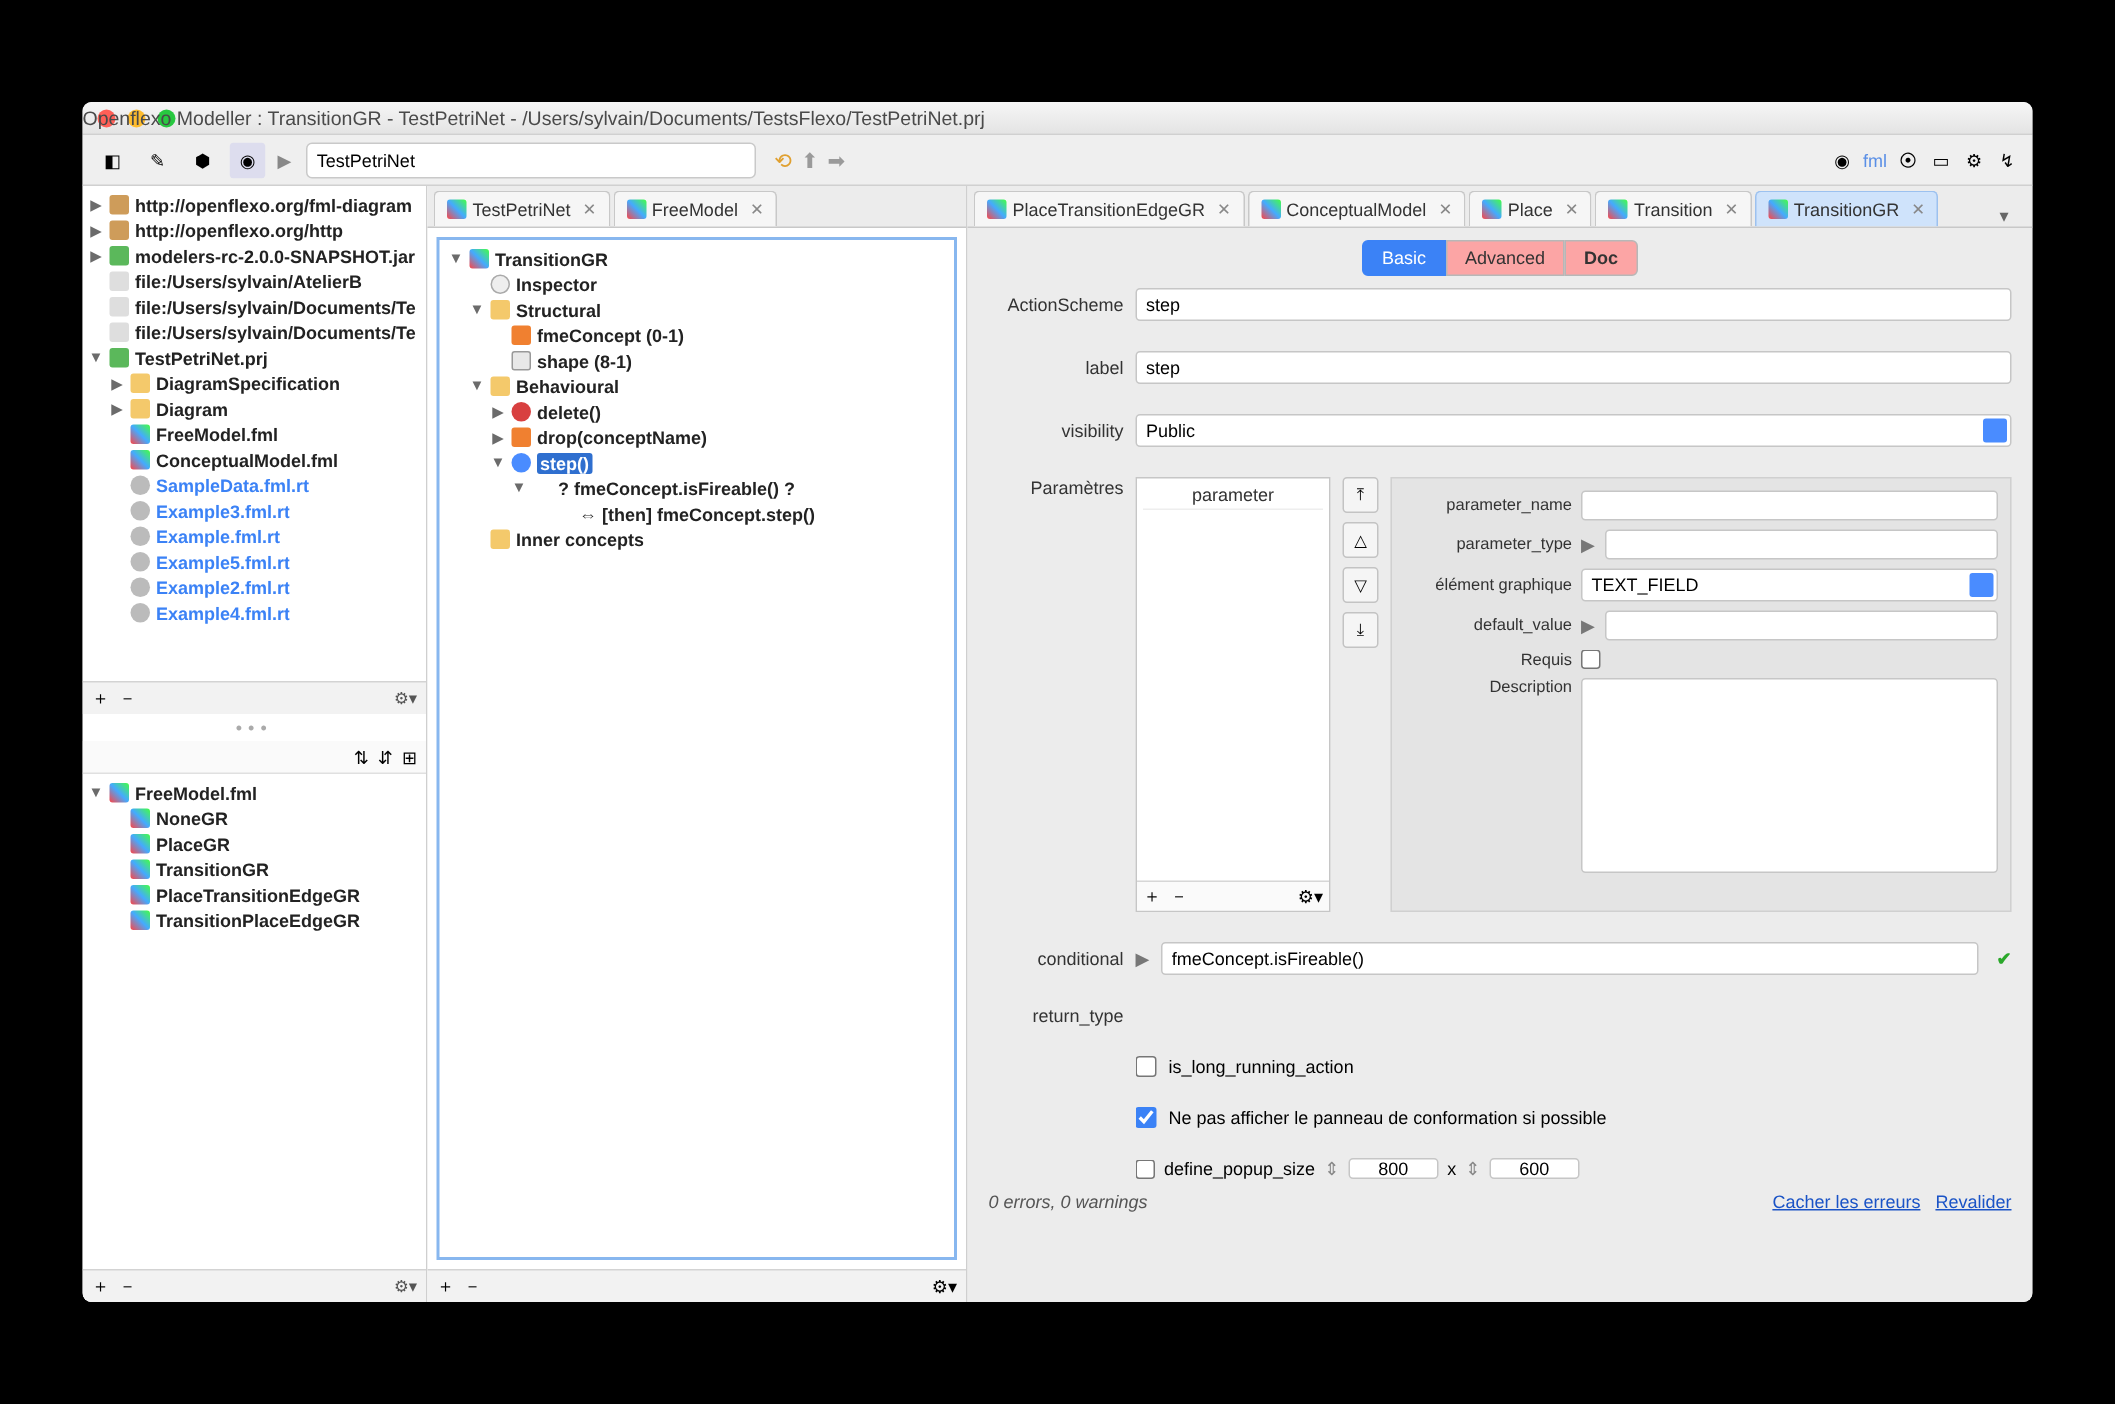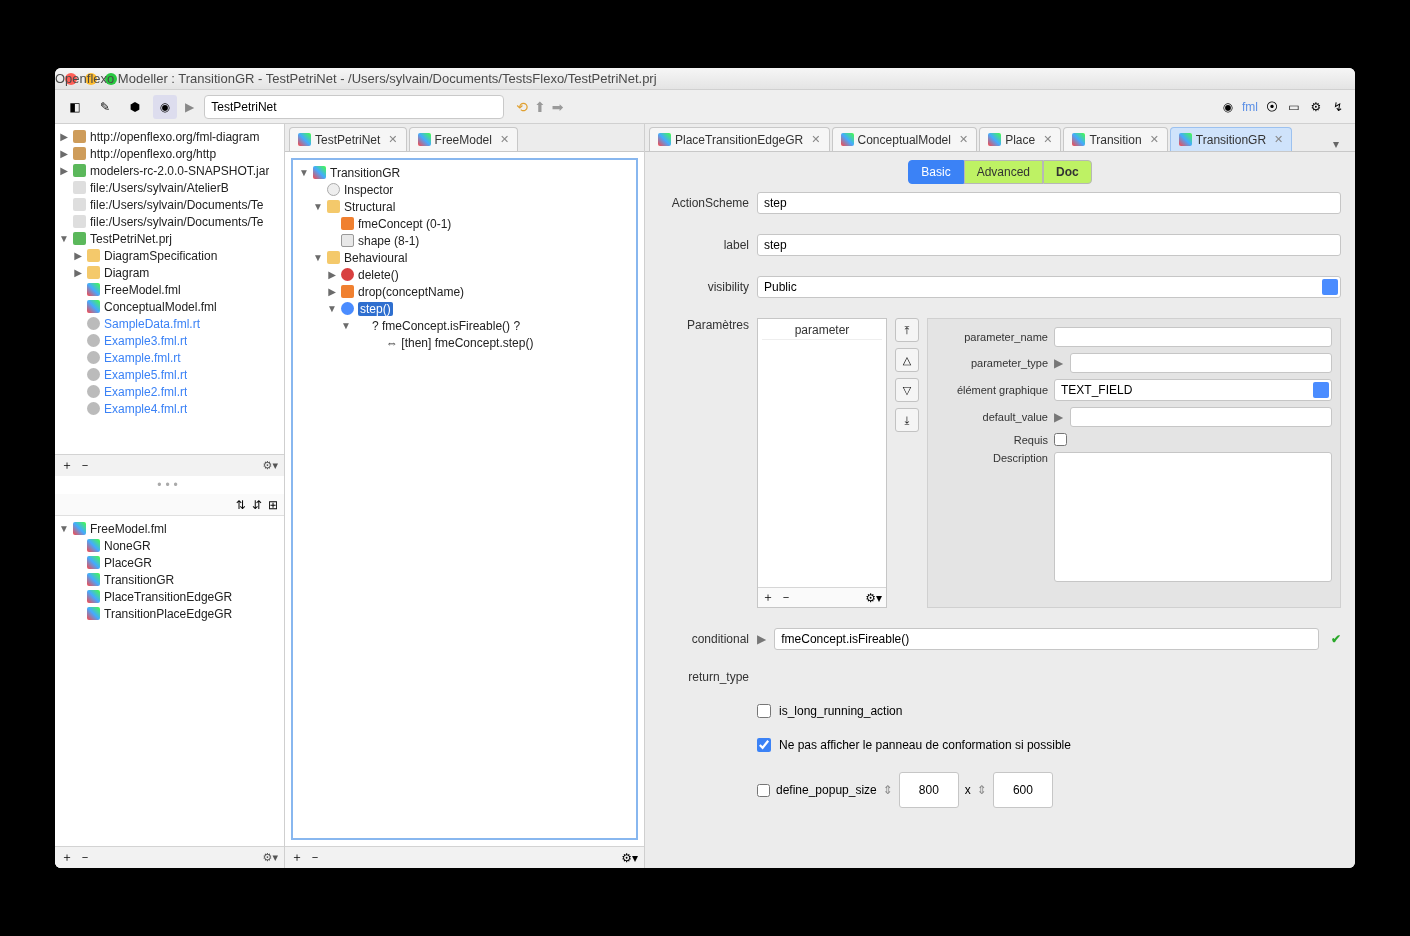--- a/index.html
+++ b/index.html
@@ -18,42 +18,42 @@
 .toolbar .nav span { color:#9a9a9a; font-size:14px; }
 .toolbar .spacer { flex:1; }
 .rt-icons { display:flex; gap:4px; }
 .rt-icons span { width:18px; height:18px; display:flex; align-items:center; justify-content:center; font-size:12px; }
 
 .body { flex:1; display:flex; overflow:hidden;}
 .left { width:230px; display:flex; flex-direction:column; border-right:1px solid #cfcfcf; background:#fff;}
 .left .browser { flex:1; overflow:auto; padding:4px 2px; font-size:12px; background:#fff;}
 .tree-row { display:flex; align-items:center; gap:4px; height:17px; white-space:nowrap; padding-left:2px; color:#222;}
 .tree-row .tw { width:10px; text-align:center; color:#6b6b6b; cursor:pointer; font-size:10px;}
-.tree-row .lbl { overflow:hidden; text-overflow:ellipsis; }
+.tree-row .lbl { overflow:hidden; text-overflow:ellipsis;font-weight:bold; }
 .tree-row.dim .lbl { color:#3b82f6; }
 .ind1{padding-left:16px;} .ind2{padding-left:30px;} .ind3{padding-left:44px;}
 .panel-tools { height:22px; border-top:1px solid #d3d3d3; background:#f2f2f2; display:flex; align-items:center; gap:6px; padding:0 6px;}
 .panel-tools .gear { margin-left:auto; font-size:11px; color:#555;}
 .mini-icons { height:22px; display:flex; align-items:center; justify-content:flex-end; gap:6px; padding:0 6px; border-bottom:1px solid #e0e0e0; background:#fafafa;}
 .dots { text-align:center; color:#aaa; letter-spacing:4px; padding:2px 0; }
 
 .mid { width:360px; border-right:1px solid #cfcfcf; display:flex; flex-direction:column; background:#fff;}
 .tabs { height:28px; display:flex; align-items:flex-end; background:#ececec; border-bottom:1px solid #c8c8c8; overflow:hidden; padding-left:4px;}
 .tab { height:24px; background:#f6f6f6; border:1px solid #c8c8c8; border-bottom:none; border-radius:4px 4px 0 0; display:flex; align-items:center; gap:4px; padding:0 8px; margin-right:2px; font-size:12px; color:#333; white-space:nowrap;}
 .tab.active { background:#cfe3fb; border-color:#9cc1ef; }
 .tab .x { color:#888; font-size:11px; margin-left:4px;}
 .mid .outline { flex:1; border:2px solid #88b7ef; margin:6px; overflow:auto; background:#fff; padding:4px;}
 .outline .tree-row.sel .lbl { background:#2f6fcf; color:#fff; padding:0 2px; border-radius:2px;}
 .ind4{padding-left:58px;}
 .mid-footer { height:22px; border-top:1px solid #d3d3d3; background:#f2f2f2; display:flex; align-items:center; gap:6px; padding:0 6px;}
 
 .right { flex:1; display:flex; flex-direction:column; background:#ececec;}
 .right .tabs { padding-left:4px;}
 .segmented { display:flex; justify-content:center; margin:8px 0;}
-.seg { border:1px solid #b7b7b7; background:#bef264; height:24px; display:flex; align-items:center; padding:0 12px; font-size:12px; color:#333;}
+.seg { border:1px solid #b7b7b7; background:#fca5a5; height:24px; display:flex; align-items:center; padding:0 12px; font-size:12px; color:#333;}
 .seg:first-child{border-radius:4px 0 0 4px;} .seg:last-child{border-radius:0 4px 4px 0;font-weight:bold;}
 .seg.active{ background:#3b82f6; color:#fff; border-color:#3b82f6;}
 .form { padding:0 14px; display:flex; flex-direction:column; gap:20px;justify-content:space-between;}
 .frow { display:flex; align-items:center; gap:8px;}
 .frow label { width:90px; text-align:right; color:#333; }
 .frow input[type=text]{ flex:1; height:22px; border:1px solid #c6c6c6; border-radius:3px; padding:0 6px; background:#fff;}
 .combo { flex:1; height:22px; border:1px solid #c6c6c6; border-radius:3px; background:#fff; display:flex; align-items:center; padding:0 6px; position:relative;}
 .combo::after { content:""; position:absolute; right:2px; top:2px; bottom:2px; width:16px; background:#4a8cff; border-radius:2px;}
 .param-area { display:flex; gap:8px; }
 .param-list { width:130px; height:290px; border:1px solid #c6c6c6; background:#fff; font-size:11px; padding:4px; position:relative;}
@@ -62,21 +62,21 @@
 .order-btns button { width:24px; height:24px; border:1px solid #c3c3c3; background:#f5f5f5; border-radius:3px; font-size:11px;}
 .param-form { flex:1; background:#e4e4e4; border:1px solid #d0d0d0; padding:8px; display:flex; flex-direction:column; gap:6px;}
 .pf-row { display:flex; align-items:center; gap:6px;}
 .pf-row label { width:112px; text-align:right; font-size:11px; color:#333;}
 .pf-row input[type=text]{ flex:1; height:20px; border:1px solid #c6c6c6; border-radius:3px; background:#fff; padding:0 4px;}
 .pf-row .tri { width:10px; color:#777;}
 .pf-row textarea { flex:1; height:130px; border:1px solid #c6c6c6; border-radius:3px; background:#fff; resize:none;}
 .checkline { display:flex; align-items:center; gap:8px; padding-left:98px;}
 .checkline input { width:14px; height:14px;}
 .popup-row { display:flex; align-items:center; gap:6px; padding-left:98px;}
-.popup-row input.sz { width:60px; height:36px; border:1px solid #c6c6c6; border-radius:3px; text-align:center;}
+.popup-row input.sz { width:60px; height:14px; border:1px solid #c6c6c6; border-radius:3px; text-align:center;}
 .valid { color:#2aa82a; font-weight:bold; margin-left:4px;}
 .errors { margin:8px 14px 0; }
 .err-head { display:flex; font-style:italic; color:#555; font-size:11px;}
 .err-head .sp { flex:1;}
 .err-head a { color:#1a53c6; text-decoration:underline; margin-left:10px; font-style:normal;}
 .err-box { height:100px; border:1px solid #c6c6c6; background:#fff; margin-top:2px; padding:4px; color:#888; font-size:11px;}
 
 .icon-sq { width:13px; height:13px; display:inline-block; border-radius:2px; }
 .ic-folder{background:#f4c96b;} .ic-file{background:#dedede;} .ic-diamond{background:linear-gradient(45deg,#f44,#4af,#4f4);} 
 .ic-green{background:#5bb85b;} .ic-red{background:#d84040; border-radius:50%;} .ic-blue{background:#4a8cff; border-radius:50%;}
@@ -323,20 +323,25 @@
           </div>
           <div class="tree-row ind3">
             <span class="tw">▼</span>
             <span class="icon-sq " style="background: transparent;"></span>
             <span class="lbl">?  fmeConcept.isFireable() ?</span>
           </div>
           <div class="tree-row ind4">
             <span class="tw"></span>
             <span class="icon-sq " style="background: transparent;"></span>
             <span class="lbl">⇔ [then] fmeConcept.step()</span>
+          </div>
+          <div class="tree-row ind1">
+            <span class="tw"></span>
+            <span class="icon-sq ic-folder"></span>
+            <span class="lbl">Inner concepts</span>
           </div>
         </div>
       <div class="mid-footer">
         <span>＋</span>
         <span>－</span>
         <span class="gear" style="margin-left:auto;">⚙▾</span>
       </div>
     </div>
 
     <div class="right">
@@ -463,16 +468,22 @@
           <span>define_popup_size</span>
           <span style="color:#888;">⇕</span>
           <input class="sz" value="800" style="">
           <span>x</span>
           <span style="color:#888;">⇕</span>
           <input class="sz" value="600" style="">
         </div>
       </div>
 
       <div class="errors">
+        <div class="err-head">
+          <span>0 errors, 0 warnings</span>
+          <span class="sp"></span>
+          <a>Cacher les erreurs</a>
+          <a>Revalider</a>
+        </div>
       </div>
     </div>
   </div>
 </div>
 
 </body></html>

